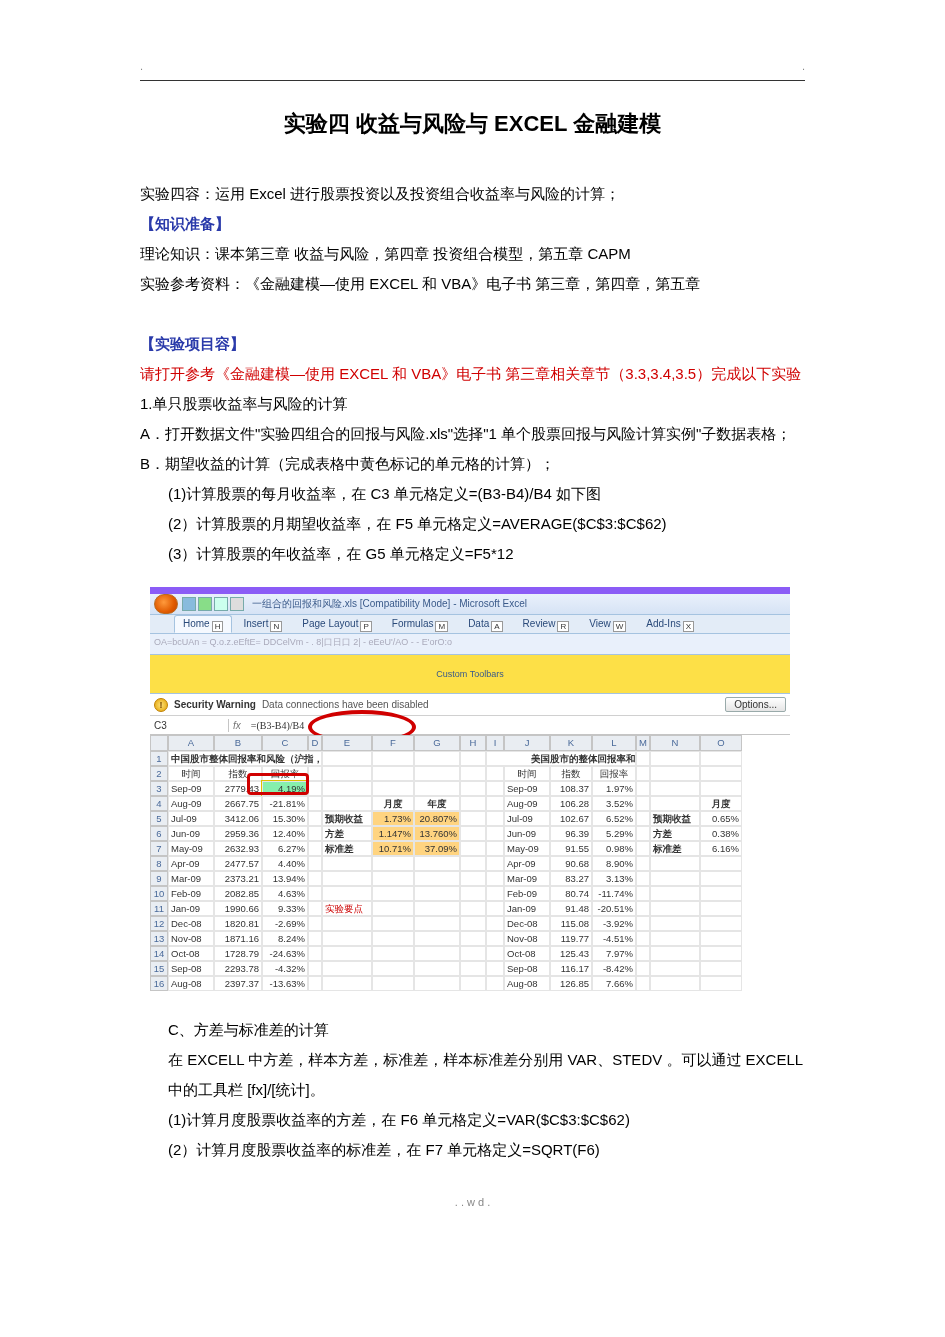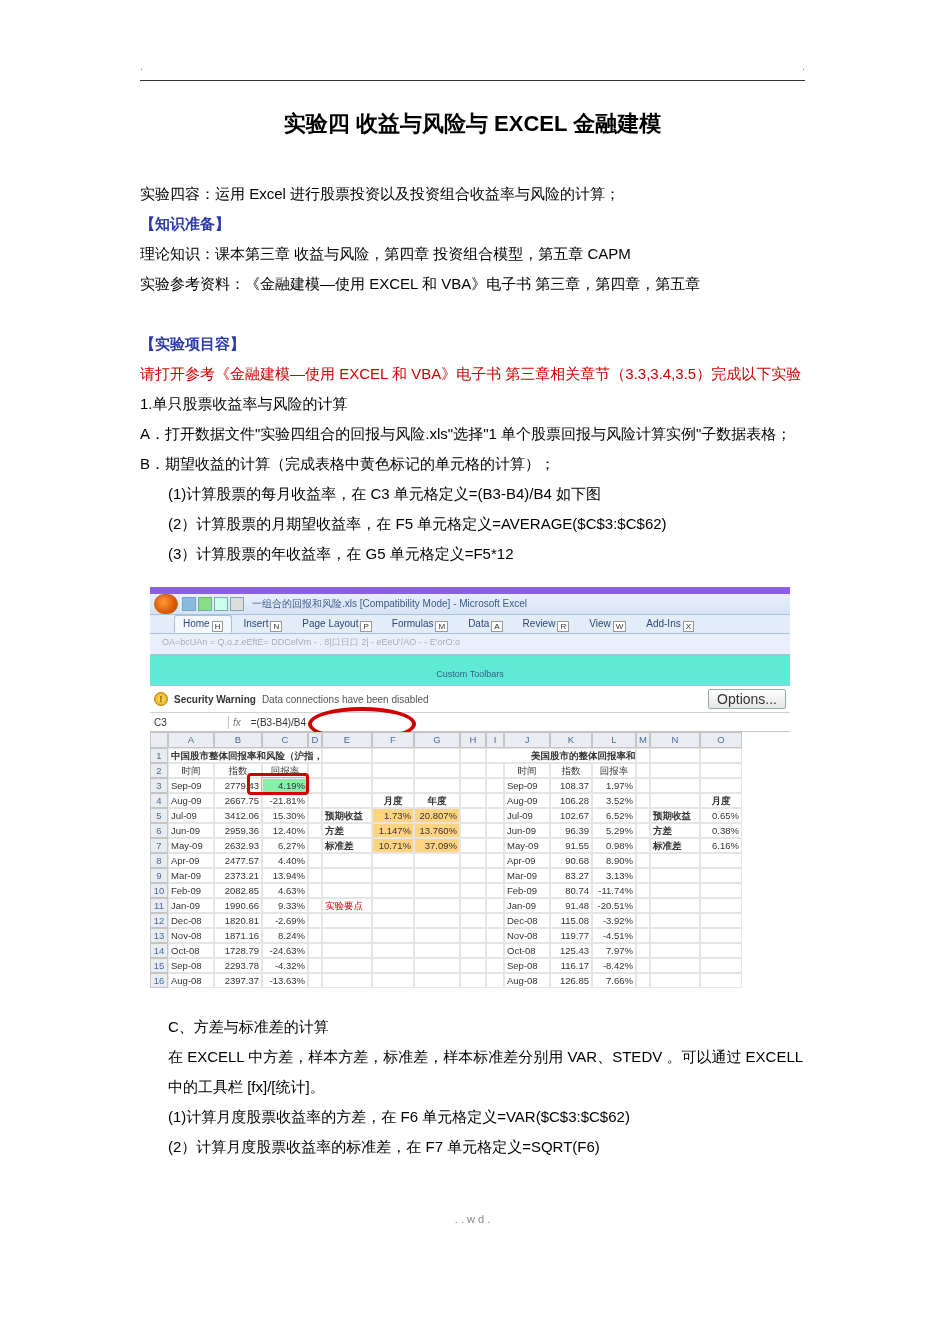--- a/index.html
+++ b/index.html
@@ -103,30 +103,30 @@
     font-size:8px;
     margin-left:2px;
     color:#333;
     position: relative;
     top: 2px;
   }
   .toolbar-row {
     background:#e9f0fb;
     border-bottom:1px solid #a5c3e0;
     height:16px;
-    padding:2px 12px;
+    padding:2px 4px;
     color:#aab;
     font-size:9px;
   }
   .custom-toolbars {
-    background:#5eead4;
+    background:#fde047;
     text-align:center;
     color:#3a5a8a;
     font-size:9px;
-    padding:14px 0 6px 0;
+    padding:14px 0 14px 0;
     border-bottom:1px solid #a5c3e0;
   }
   .sec-warning {
     display:flex; align-items:center;
     background:#fff;
     border-bottom:1px solid #d0d0d0;
     padding:3px 4px;
     gap:6px;
   }
   .warn-icon {
@@ -136,39 +136,40 @@
     display:flex;align-items:center;justify-content:center;
     color:#7a4a00;font-weight:bold;font-size:9px;
   }
   .warn-title { font-weight:bold; color:#333; font-size:10px;}
   .warn-msg { color:#555; font-size:10px; }
   .options-btn {
     margin-left:auto;
     background:linear-gradient(#fff,#e5e5e5);
     border:1px solid #9aa;
     padding:1px 8px;
-    font-size:14px;
+    font-size:10px;
     border-radius:2px;
   }
   .namebox-row {
     display:flex; align-items:center;
     border-bottom:1px solid #c5c5c5;
     height:18px;
     background:#fff;
     position: relative;
   }
   .name-box {
     width:70px; padding:1px 4px;
     border-right:1px solid #c5c5c5;
     color:#333;
   }
   .fx-btn { padding:0 4px; color:#777; font-style: italic; }
   .formula-bar {
     flex:1; padding:1px 6px; color:#333;
     position: relative;
+    font-family: Liberation Serif, serif;
   }
   .red-circle {
     position:absolute;
     border:4px solid #d00000;
     border-radius:50%;
     pointer-events:none;
   }
   .grid {
     display:grid;
     grid-template-columns: 18px 46px 48px 46px 14px 50px 42px 46px 26px 18px 46px 42px 44px 14px 50px 42px;
@@ -210,21 +211,21 @@
   .red-rect {
     position:absolute;
     border:3px solid #d00000;
     pointer-events:none;
     border-radius:4px;
   }
   .footer {
     text-align:center;
     color:#888;
     font-size:11px;
-    margin-top:51px;
+    margin-top:31px;
   }
   .dot { color:#888; padding-bottom:4px; }
 </style>
 </head>
 <body>
 
 <div class="page">
 
   <div class="header-bar">
     <span class="dot">.</span>

